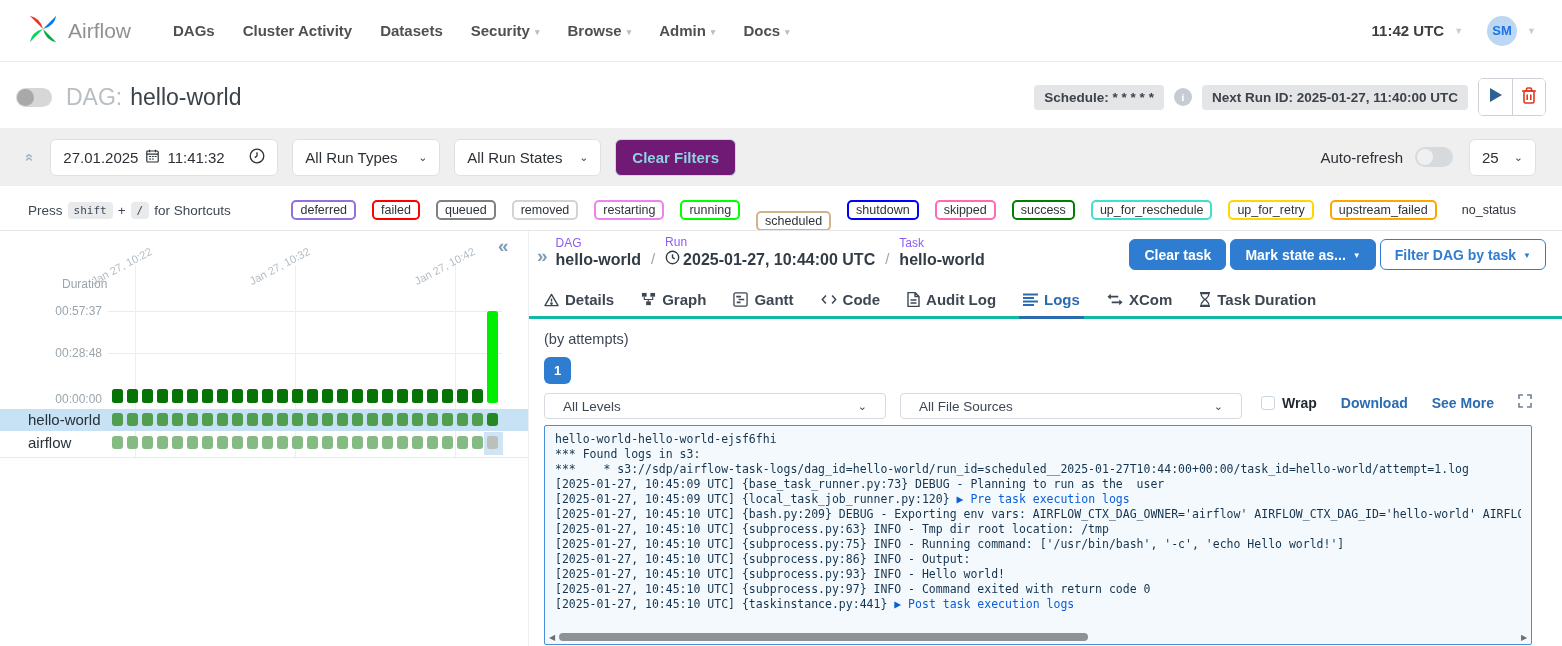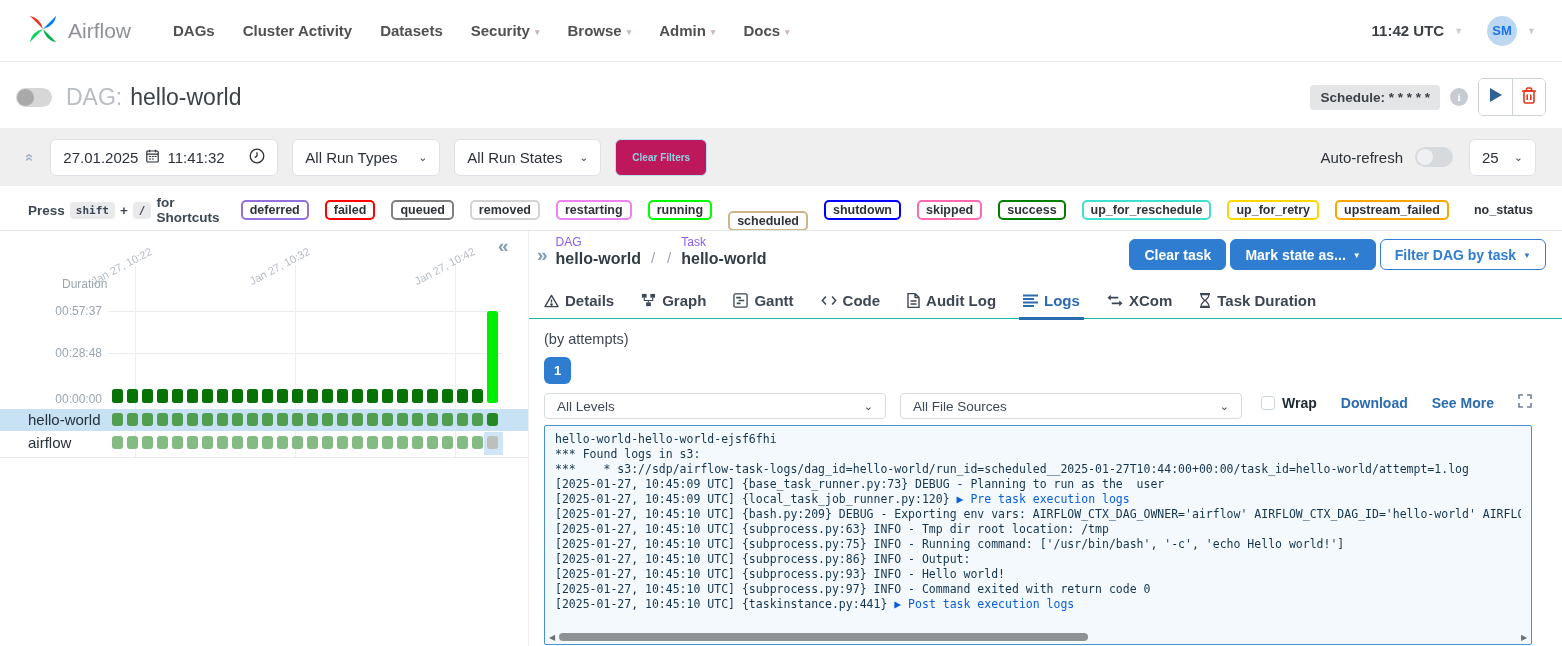--- a/index.html
+++ b/index.html
@@ -37,30 +37,30 @@
   
   .filter-bar { position:absolute; top:128px; left:0; width:100%; height:58px; background:#efefef;
                 display:flex; align-items:center; padding:0 26px; }
   .chevrons-up { color:#9fb6c8; font-size:15px; font-weight:bold; transform:rotate(90deg); margin-right:16px; }
   .date-input { background:#fff; border:1px solid #dde1e5; border-radius:6px; height:37px; display:flex; align-items:center;
                 gap:8px; padding:0 12px; width:228px; font-size:15px; color:#2b3137; }
   .date-input .clock-ic { margin-left:auto; }
   .select-box { background:#fff; border:1px solid #dde1e5; border-radius:6px; height:37px; display:flex; align-items:center;
                 justify-content:space-between; padding:0 12px; font-size:15px; color:#2b3137; margin-left:14px; cursor:pointer; }
   .sel-caret { color:#444a50; font-size:11px; margin-left:10px; }
-  .clear-filters { margin-left:14px; height:37px; border:1px solid #b5e2ec; border-radius:6px; background:#be185d;
-                   color:#8ed2df; font-size:10px; font-weight:bold; padding:0 16px; display:flex; align-items:center; cursor:pointer; }
+  .clear-filters { margin-left:14px; height:37px; border:1px solid #b5e2ec; border-radius:6px; background:#701a75;
+                   color:#8ed2df; font-size:15px; font-weight:bold; padding:0 16px; display:flex; align-items:center; cursor:pointer; }
   .filter-right { margin-left:auto; display:flex; align-items:center; gap:12px; }
   .autorefresh-label { font-size:15px; color:#2b3137; }
   .ar-toggle { width:38px; height:20px; border-radius:10px; background:#d6dadd; position:relative; cursor:pointer; }
   .ar-toggle .knob { position:absolute; left:2px; top:2px; width:16px; height:16px; border-radius:50%; background:#eef0f2; }
 
   
   .legend-row { position:absolute; top:194px; left:0; width:100%; height:32px; display:flex; align-items:center;
-                justify-content:space-between; padding:0 20px 0 28px;font-weight:bold; }
+                justify-content:space-between; padding:0 37px 0 28px; }
   .shortcuts { font-size:13.5px; color:#3d4753; display:flex; align-items:center; gap:5px; }
   .kbd { background:#e8eaec; border-radius:4px; font-family:"DejaVu Sans Mono", monospace; font-size:11px;
          padding:2px 6px; color:#3d4753; }
   .legend { display:flex; align-items:center; gap:16px; }
   .badge { border:2px solid transparent; border-radius:5px; background:#fff; font-size:12.5px; color:#2d3339;
            padding:1px 7px; white-space:nowrap; }
   .badge.no-border { border-color:transparent; }
 
   
   .content { position:absolute; top:230px; left:0; right:0; bottom:0; border-top:1px solid #e4e7ea; background:#fff; }
@@ -95,34 +95,34 @@
   .bc-value { font-size:16px; font-weight:bold; color:#323c46; display:flex; align-items:center; gap:3px; white-space:nowrap; }
   .bc-sep { font-size:15px; color:#9aa5ad; margin:0 2px 2px 2px; }
   .hdr-buttons { position:absolute; right:16px; top:8px; display:flex; gap:4px; }
   .btn-solid { background:#2e7dd1; color:#fff; border:1px solid #2e7dd1; border-radius:6px; font-size:14px; font-weight:bold;
                height:31px; padding:0 14px; display:flex; align-items:center; gap:7px; cursor:pointer; }
   .btn-outline { background:#fff; color:#2e7dd1; border:1px solid #2e7dd1; border-radius:6px; font-size:14px; font-weight:bold;
                  height:31px; padding:0 14px; display:flex; align-items:center; gap:7px; cursor:pointer; }
   .btn-caret { font-size:8px; margin-top:2px; }
 
   
-  .tabbar { position:absolute; left:0; right:0; top:52px; height:36px; border-bottom:1px solid #14b8a6;
+  .tabbar { position:absolute; left:0; right:0; top:52px; height:36px; border-bottom:3px solid #14b8a6;
             display:flex; align-items:center; gap:27px; padding-left:15px; }
   .tab { display:flex; align-items:center; gap:6px; font-size:15px; font-weight:bold; color:#3d4753; height:36px;
          cursor:pointer; position:relative; }
   .tab svg { display:block; }
   .tab.active { color:#2b6cb0; }
   .tab.active::after { content:""; position:absolute; left:-4px; right:-4px; bottom:-1px; height:3px; background:#2b6cb0; }
 
   
   .by-attempts { position:absolute; left:15px; top:100px; font-size:14.5px; color:#3d4753; }
   .attempt-btn { position:absolute; left:15px; top:126px; width:27px; height:27px; background:#2e7dd1; color:#fff;
                  border-radius:6px; font-size:13px; font-weight:bold; display:flex; align-items:center; justify-content:center; cursor:pointer; }
   .log-select { position:absolute; top:162px; height:26px; border:1px solid #d5dbe1; border-radius:4px; background:#fff;
-                display:flex; align-items:center; justify-content:space-between; padding:0 12px; font-size:13.5px; color:#3d4753; cursor:pointer; }
+                display:flex; align-items:center; justify-content:space-between; padding:0 18px; font-size:13.5px; color:#3d4753; cursor:pointer; }
   .log-utils { position:absolute; right:30px; top:163px; display:flex; align-items:center; gap:24px;padding-left:24px; }
   .wrap-ctl { display:flex; align-items:center; gap:7px; font-size:14px; font-weight:bold; color:#1f2933; cursor:pointer; }
   .checkbox { width:14px; height:14px; border:1.5px solid #cbd5e1; border-radius:3px; background:#fff; }
   .blue-link { color:#2b6cb0; font-size:14px; font-weight:bold; cursor:pointer; text-decoration:none; }
   .log-panel { position:absolute; left:15px; right:30px; top:194px; bottom:1px; background:#f3f9fd;
                border:1.5px solid #4a90d9; border-radius:2px; overflow:hidden; }
   .log-lines { padding:6px 10px; }
   .log-line { font-family:"DejaVu Sans Mono", monospace; font-size:11.5px; line-height:15px; color:#14344f;
               white-space:pre; overflow:hidden; }
   .log-link { color:#0b5ed7; text-decoration:none; cursor:pointer; }
@@ -183,20 +183,21 @@
 
 <div class="dag-row">
   <div class="pause-toggle">
       <div class="knob"></div>
     </div>
   <span class="dag-label">DAG:</span>
   <span class="dag-name">hello-world</span>
   <div class="dag-row-right">
     <span class="gray-badge">Schedule: * * * * *</span>
     <span class="info-circle">i</span>
+    <span class="gray-badge">Next Run ID: 2025-01-27, 11:40:00 UTC</span>
     <div class="btn-group">
       <div class="icon-btn">
         <span>
           <svg width="13" height="14" viewBox="0 0 13 14">
               <polygon points="1,0 13,7 1,14" fill="#2f6292"></polygon>
             </svg>
         </span>
       </div>
       <div class="icon-btn">
         <span>
@@ -386,20 +387,32 @@
   </div>
 
   <div class="right-panel">
     <div class="bc-wrap">
       <span class="bc-expand">»</span>
       <div class="bc-group">
         <span class="bc-label">DAG</span>
         <span class="bc-value">hello-world</span>
       </div>
       <span class="bc-sep">/</span>
+      <div class="bc-group">
+        <span class="bc-label">Run</span>
+        <span class="bc-value">
+          <span>
+            <svg width="15" height="15" viewBox="0 0 16 16" fill="none" stroke="#323c46" stroke-width="1.5">
+              <circle cx="8" cy="8" r="6.6"></circle>
+                <path d="M8 4.4 V8 L10.4 9.4"></path>
+            </svg>
+          </span>
+          <span>2025-01-27, 10:44:00 UTC</span>
+        </span>
+      </div>
       <span class="bc-sep">/</span>
       <div class="bc-group">
         <span class="bc-label">Task</span>
         <span class="bc-value">hello-world</span>
       </div>
     </div>
     <div class="hdr-buttons">
       <div class="btn-solid">
         <span>Clear task</span>
       </div>

